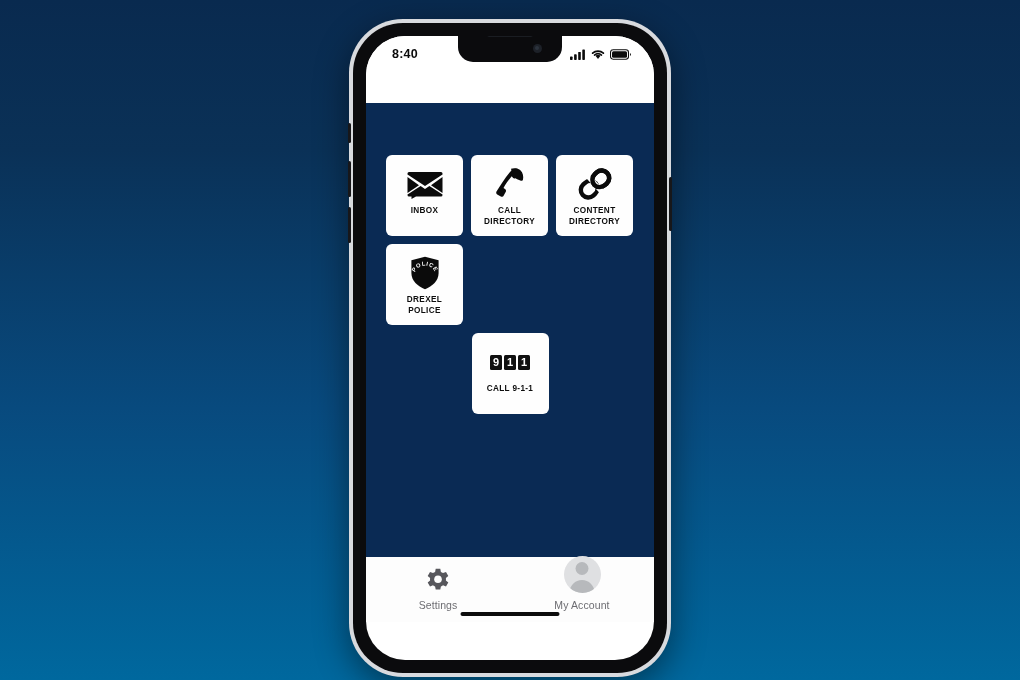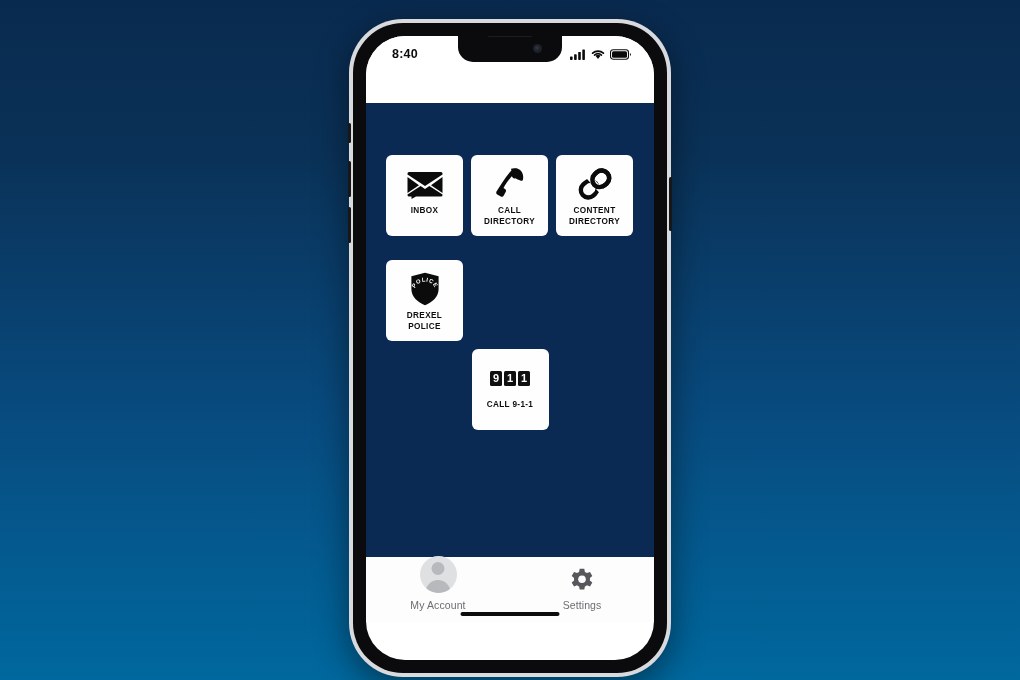--- a/index.html
+++ b/index.html
@@ -138,21 +138,21 @@
     background: #0a2a54;
     height: 454px;
     padding-top: 52px;
   }
 
   #tile-grid {
     width: 248px;
     margin: 0 auto;
     display: flex;
     flex-wrap: wrap;
-    gap: 24px 8px;
+    gap: 8px 8px;
     justify-content: flex-start;
   }
   #tile-last-row {
     width: 248px;
     margin: 8px auto 0;
     display: flex;
     justify-content: center;
   }
 
   .tile {
@@ -393,38 +393,38 @@
               <div class="tile-label">CALL 9-1-1</div>
             </div>
           </div>
 
         </div>
 
         <div id="tabbar">
 
           <div class="tab">
             <div class="tab-icon">
-              <div id="avatar">
-                <div id="avatar-head"></div>
-                <div id="avatar-body"></div>
-              </div>
-            </div>
-            <div class="tab-label">My Account</div>
-          </div>
-
-          <div class="tab">
-            <div class="tab-icon">
               <svg width="26" height="26" viewBox="0 0 26 26">
                 <path d="M10.7 0.8 h4.6 l0.6 3.1 a9 9 0 0 1 2.1 1.2 l3 -1.1 2.3 4 -2.4 2 a9 9 0 0 1 0 2.4 l2.4 2 -2.3 4 -3 -1.1 a9 9 0 0 1 -2.1 1.2 l-0.6 3.1 h-4.6 l-0.6 -3.1 a9 9 0 0 1 -2.1 -1.2 l-3 1.1 -2.3 -4 2.4 -2 a9 9 0 0 1 0 -2.4 l-2.4 -2 2.3 -4 3 1.1 a9 9 0 0 1 2.1 -1.2 Z" fill="#57575c"></path>
                 <circle cx="13" cy="11.2" r="3.8" fill="#fdfdfd"></circle>
               </svg>
             </div>
             <div class="tab-label">Settings</div>
           </div>
 
+          <div class="tab">
+            <div class="tab-icon">
+              <div id="avatar">
+                <div id="avatar-head"></div>
+                <div id="avatar-body"></div>
+              </div>
+            </div>
+            <div class="tab-label">My Account</div>
+          </div>
+
 
           <div id="home-indicator"></div>
         </div>
 
       </div>
     </div>
   </div>
 </div>
 
 </body></html>

